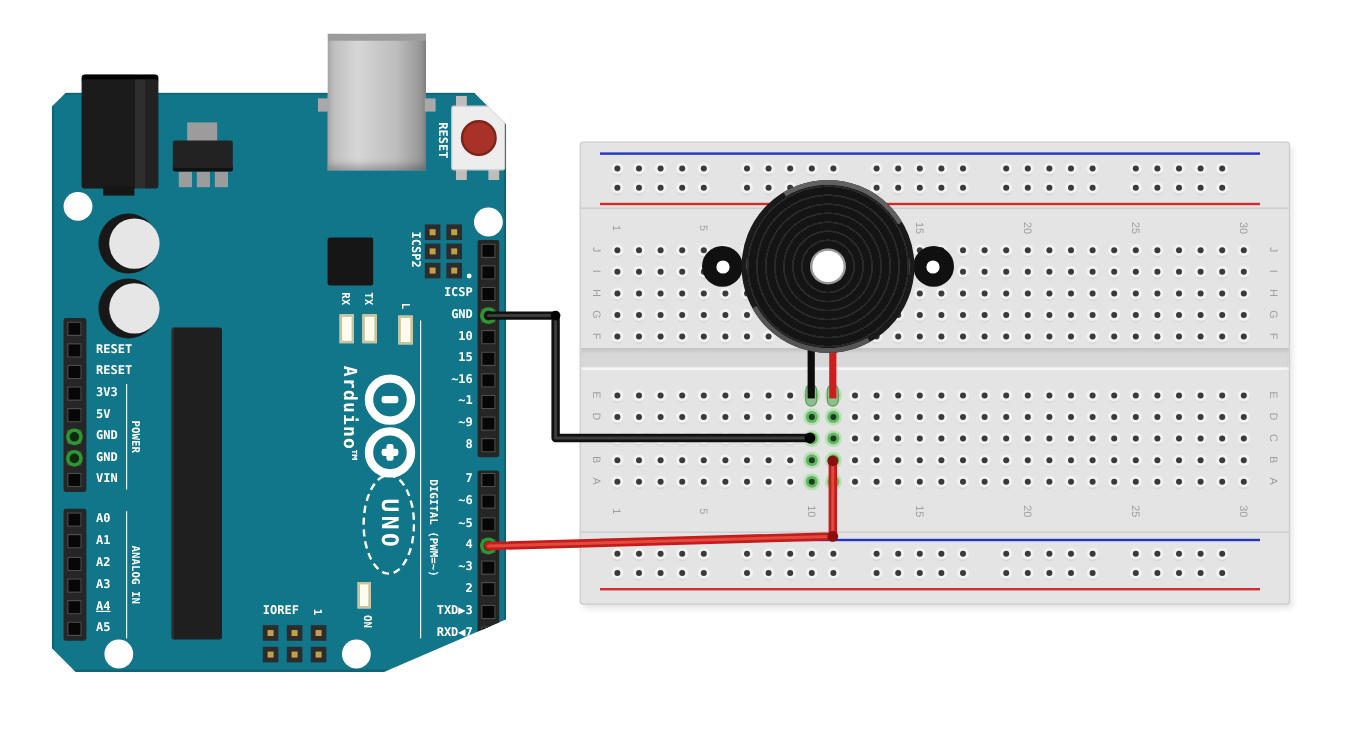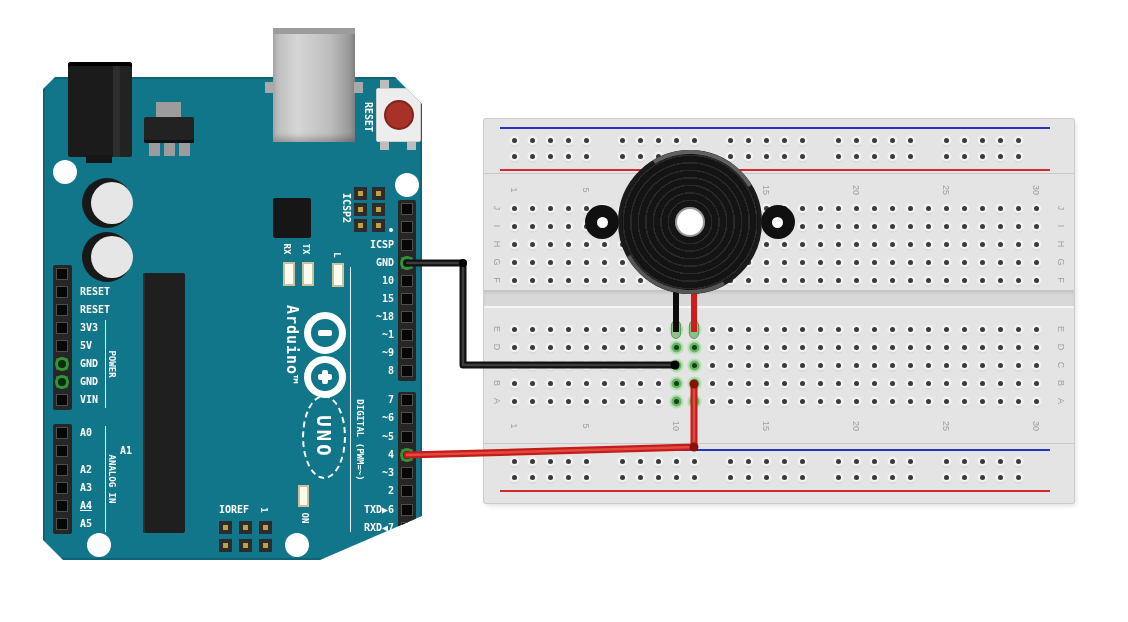--- a/index.html
+++ b/index.html
@@ -608,62 +608,62 @@
           <div class="pin" style="left: 358px; top: 144px;"></div>
           <div class="pin" style="left: 358px; top: 162px;"></div>
           <div class="pinlabel-r" style="top: 161px;">ICSP</div>
           <div class="pin" style="left: 358px; top: 180px;"></div>
           <div class="pinlabel-r" style="top: 179px;">GND</div>
           <div class="pin" style="left: 358px; top: 198px;"></div>
           <div class="pinlabel-r" style="top: 197px;">10</div>
           <div class="pin" style="left: 358px; top: 216px;"></div>
           <div class="pinlabel-r" style="top: 215px;">15</div>
           <div class="pin" style="left: 358px; top: 234px;"></div>
-          <div class="pinlabel-r" style="top: 233px;">~18</div>
+          <div class="pinlabel-r" style="top: 233px;">~16</div>
           <div class="pin" style="left: 358px; top: 252px;"></div>
           <div class="pinlabel-r" style="top: 251px;">~1</div>
           <div class="pin" style="left: 358px; top: 270px;"></div>
           <div class="pinlabel-r" style="top: 269px;">~9</div>
           <div class="pin" style="left: 358px; top: 288px;"></div>
           <div class="pinlabel-r" style="top: 287px;">8</div>
           <div class="pin" style="left: 358px; top: 317px;"></div>
           <div class="pinlabel-r" style="top: 316px;">7</div>
           <div class="pin" style="left: 358px; top: 335px;"></div>
           <div class="pinlabel-r" style="top: 334px;">~6</div>
           <div class="pin" style="left: 358px; top: 354px;"></div>
           <div class="pinlabel-r" style="top: 353px;">~5</div>
           <div class="pin" style="left: 358px; top: 372px;"></div>
           <div class="pinlabel-r" style="top: 371px;">4</div>
           <div class="pin" style="left: 358px; top: 390px;"></div>
           <div class="pinlabel-r" style="top: 389px;">~3</div>
           <div class="pin" style="left: 358px; top: 408px;"></div>
           <div class="pinlabel-r" style="top: 407px;">2</div>
           <div class="pin" style="left: 358px; top: 427px;"></div>
-          <div class="pinlabel-r" style="top: 426px;">TXD▶6</div>
+          <div class="pinlabel-r" style="top: 426px;">TXD▶3</div>
           <div class="pin" style="left: 358px; top: 445px;"></div>
           <div class="pinlabel-r" style="top: 444px;">RXD◀7</div>
           <div class="pin" style="left: 13px; top: 191px;"></div>
           <div class="pin" style="left: 13px; top: 209px;"></div>
           <div class="pinlabel-l" style="top: 208px;">RESET</div>
           <div class="pin" style="left: 13px; top: 227px;"></div>
           <div class="pinlabel-l" style="top: 226px;">RESET</div>
           <div class="pin" style="left: 13px; top: 245px;"></div>
           <div class="pinlabel-l" style="top: 244px;">3V3</div>
           <div class="pin" style="left: 13px; top: 263px;"></div>
           <div class="pinlabel-l" style="top: 262px;">5V</div>
           <div class="pin" style="left: 13px; top: 281px;"></div>
           <div class="pinlabel-l" style="top: 280px;">GND</div>
           <div class="pin" style="left: 13px; top: 299px;"></div>
           <div class="pinlabel-l" style="top: 298px;">GND</div>
           <div class="pin" style="left: 13px; top: 317px;"></div>
           <div class="pinlabel-l" style="top: 316px;">VIN</div>
           <div class="pin" style="left: 13px; top: 350px;"></div>
           <div class="pinlabel-l" style="top: 349px;">A0</div>
           <div class="pin" style="left: 13px; top: 368px;"></div>
-          <div class="pinlabel-l" style="top: 367px; margin-left: 40px;">A1</div>
+          <div class="pinlabel-l" style="top: 367px;">A1</div>
           <div class="pin" style="left: 13px; top: 387px;"></div>
           <div class="pinlabel-l" style="top: 386px;">A2</div>
           <div class="pin" style="left: 13px; top: 405px;"></div>
           <div class="pinlabel-l" style="top: 404px;">A3</div>
           <div class="pin" style="left: 13px; top: 423px;"></div>
           <div class="pinlabel-l" style="top: 422px; text-decoration: underline;">A4</div>
           <div class="pin" style="left: 13px; top: 441px;"></div>
           <div class="pinlabel-l" style="top: 440px;">A5</div>
         </div>
 

